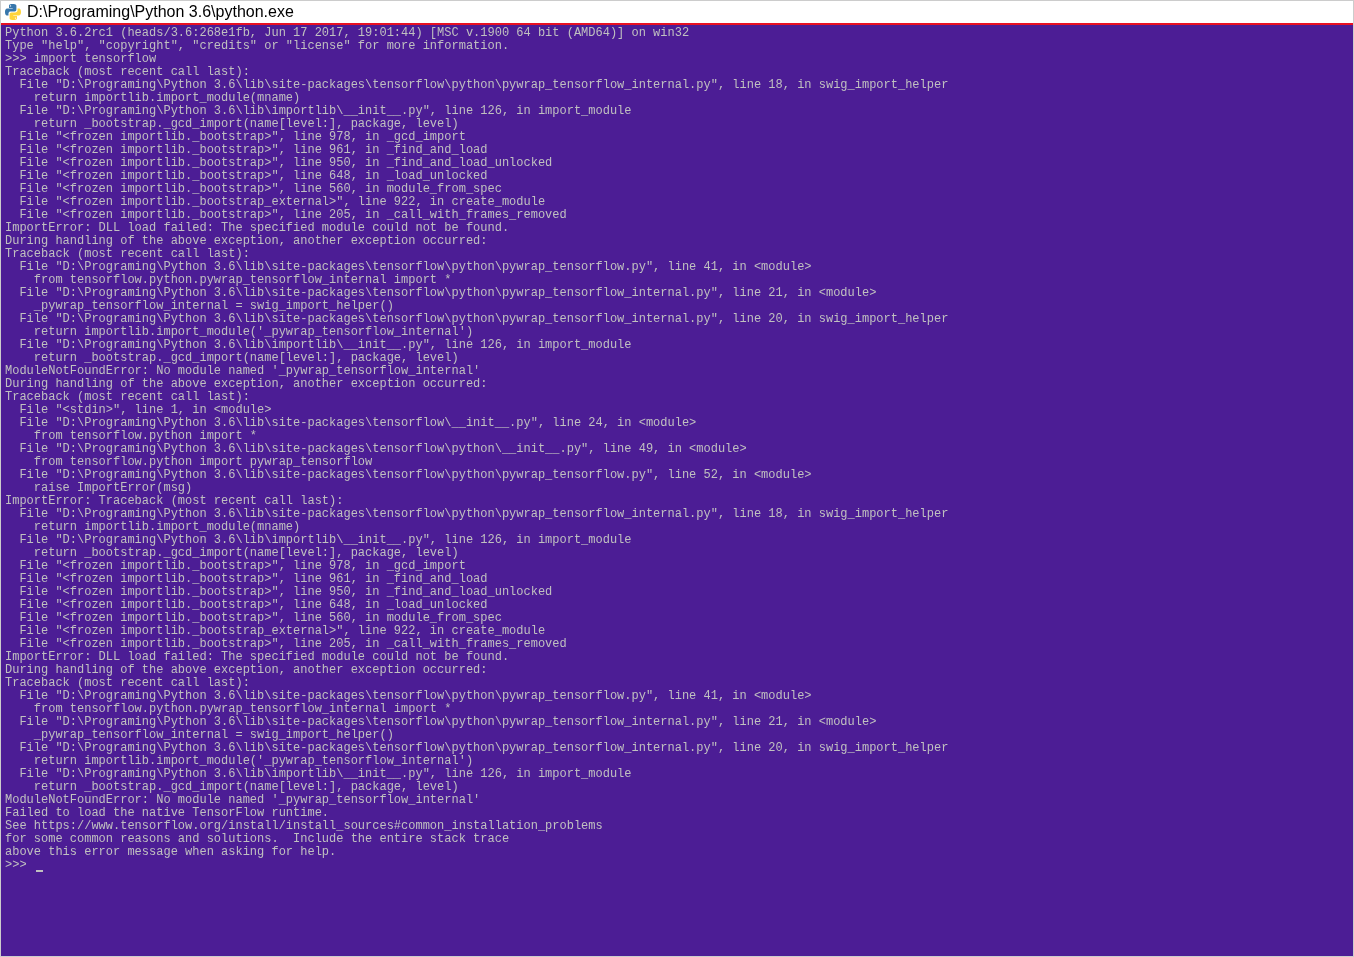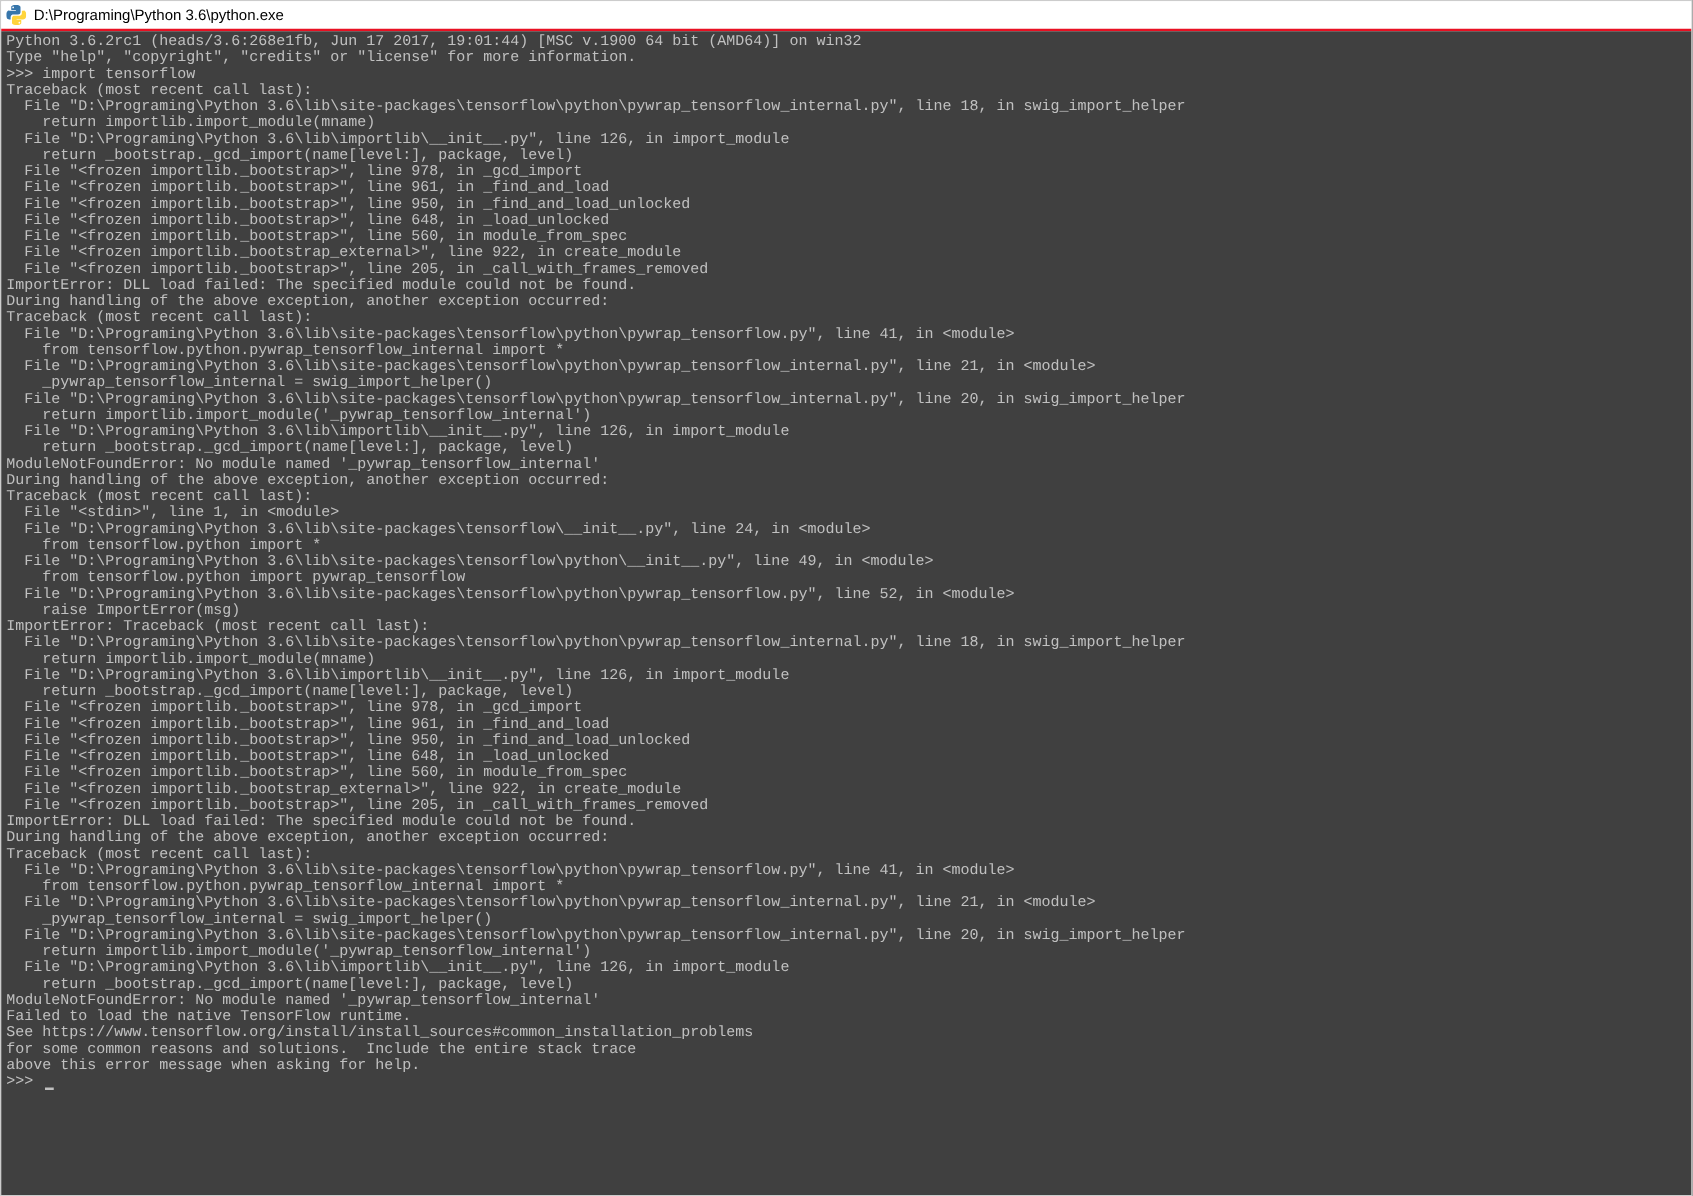--- a/index.html
+++ b/index.html
@@ -17,36 +17,36 @@
       flex-direction: column;
       border: 1px solid #ccc;
     }
     .titlebar {
       height: 24px;
       background: #fff;
       display: flex;
       align-items: center;
       padding: 0 4px;
       border-bottom: 2px solid #e81123;
-      font-size: 12px;
+      font-size: 16px;
       color: #000;
     }
     .titlebar-icon {
       width: 16px;
       height: 16px;
       margin-right: 6px;
       display: inline-flex;
       align-items: center;
       justify-content: center;
     }
     .titlebar-icon svg { width: 16px; height: 16px; }
     .titlebar-title { flex: 1; }
     .console {
       flex: 1;
-      background: #404040;
+      background: #4c1d95;
       color: #c0c0c0;
       font-family: Consolas, 'Courier New', monospace;
       font-size: 12px;
       line-height: 13px;
       padding: 2px 4px;
       white-space: pre;
       overflow: hidden;
       letter-spacing: 0;
     }
     .line { display: block; }

